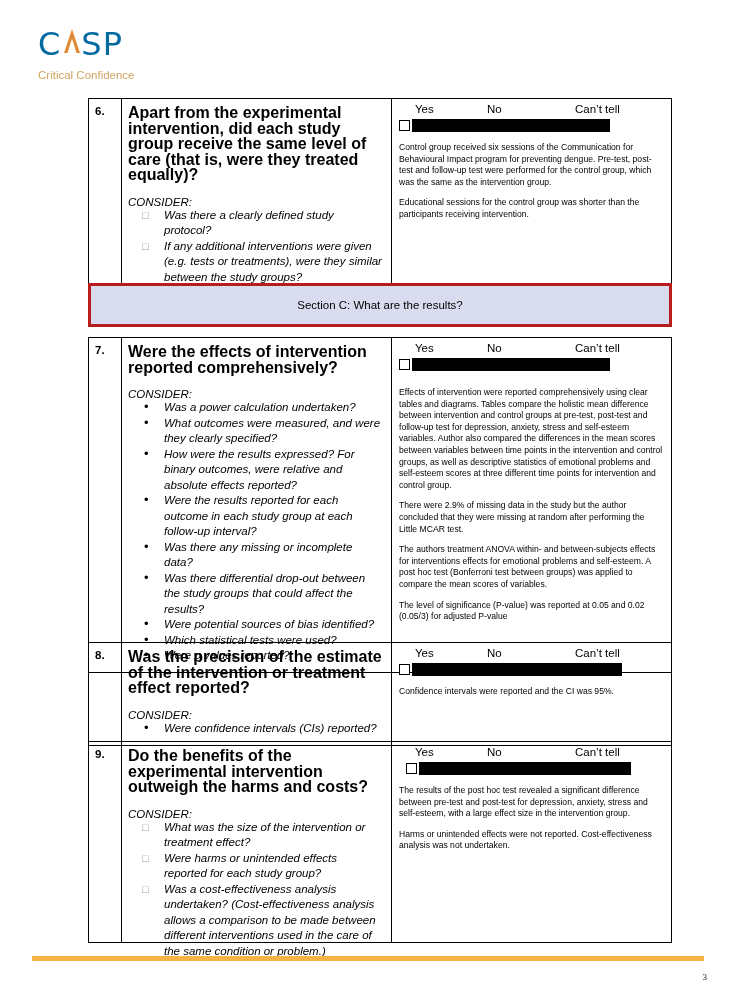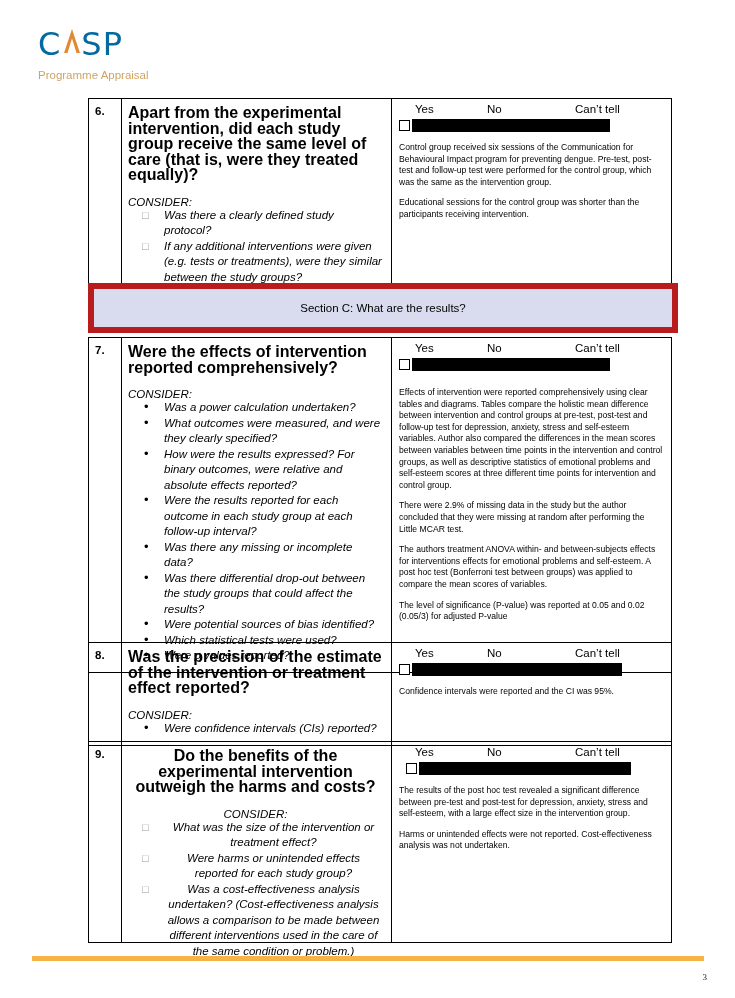--- a/index.html
+++ b/index.html
@@ -170,21 +170,21 @@
   }
   .ans-wrap { margin-top: 9px; }
 
   
   .section-banner {
     position: absolute;
     left: 88px;
     width: 578px;
     height: 38px;
     background: #d9dcef;
-    border: 6px solid #b91c1c;
+    border: 3px solid #b91c1c;
     display: flex;
     align-items: center;
     justify-content: center;
     font-size: 11.5px;
     font-family: "Liberation Sans", sans-serif;
     color: #000;
   }
 
   
   .footer-rule {
@@ -204,21 +204,21 @@
 </style>
 </head>
 <body>
 
 <div class="logo-block">
   <div class="logo-wordmark">
     <span class="letter-c">C</span><span class="logo-caret"><svg width="22" height="40" viewBox="0 0 22 40">
           <path d="M11 6 L19 30 L15.5 30 L11 15.5 L6.5 30 L3 30 Z" fill="#e08a33"></path>
         </svg></span><span class="letter-sp">SP</span>
   </div>
-  <div class="logo-tagline-1">Programme Appraisal</div>
+  <div class="logo-tagline-1">Critical Confidence</div>
 </div>
 
 <table class="qtable" style="top:98px;">
   <tbody>
       <tr>
     <td class="col-num">
       <div class="qnum">6.</div>
     </td>
     <td class="col-q">
       <div class="qbody">
@@ -337,21 +337,21 @@
 </tbody>
   </table>
 
 <table class="qtable" style="top:741px;">
   <tbody>
       <tr>
     <td class="col-num">
       <div class="qnum">9.</div>
     </td>
     <td class="col-q">
-      <div class="qbody" style="height:186px;text-align:center;">
+      <div class="qbody" style="height:186px;">
         <div class="qtitle">Do the benefits of the experimental intervention outweigh the harms and costs?</div>
         <div class="consider">CONSIDER:</div>
         <ul class="consider-list">
           <li><span class="bullet">□</span><span>What was the size of the intervention or treatment effect?</span></li>
           <li><span class="bullet">□</span><span>Were harms or unintended effects reported for each study group?</span></li>
           <li><span class="bullet">□</span><span>Was a cost-effectiveness analysis undertaken? (Cost-effectiveness analysis allows a comparison to be made between different interventions used in the care of the same condition or problem.)</span></li>
         </ul>
       </div>
     </td>
     <td class="col-a">

